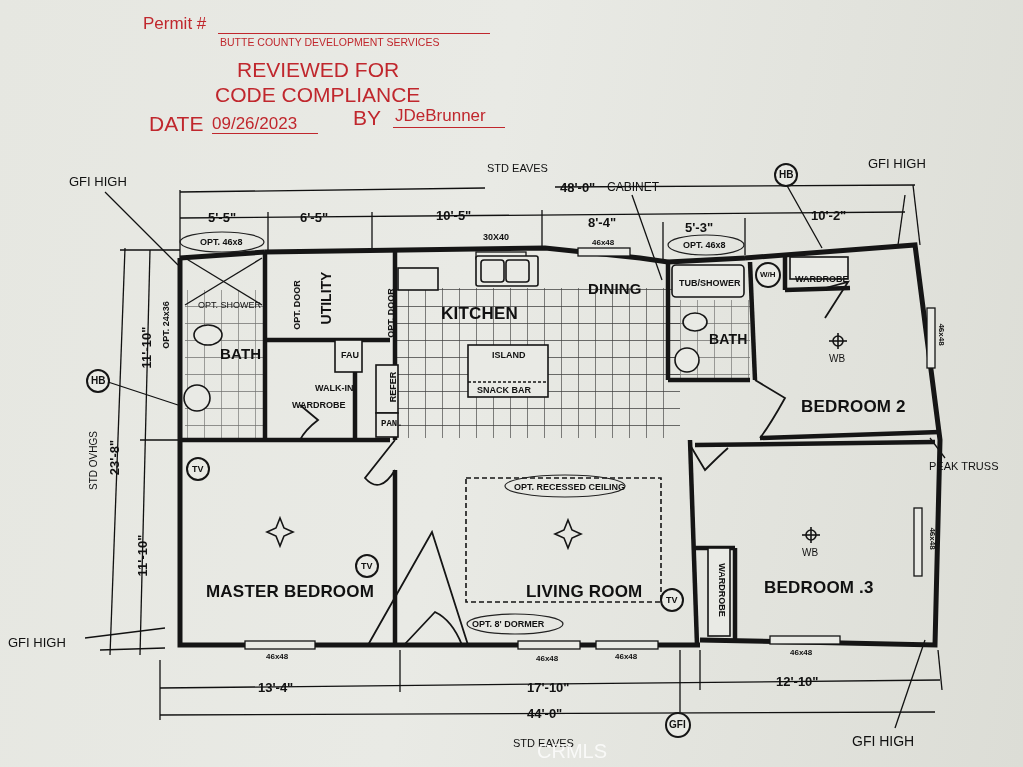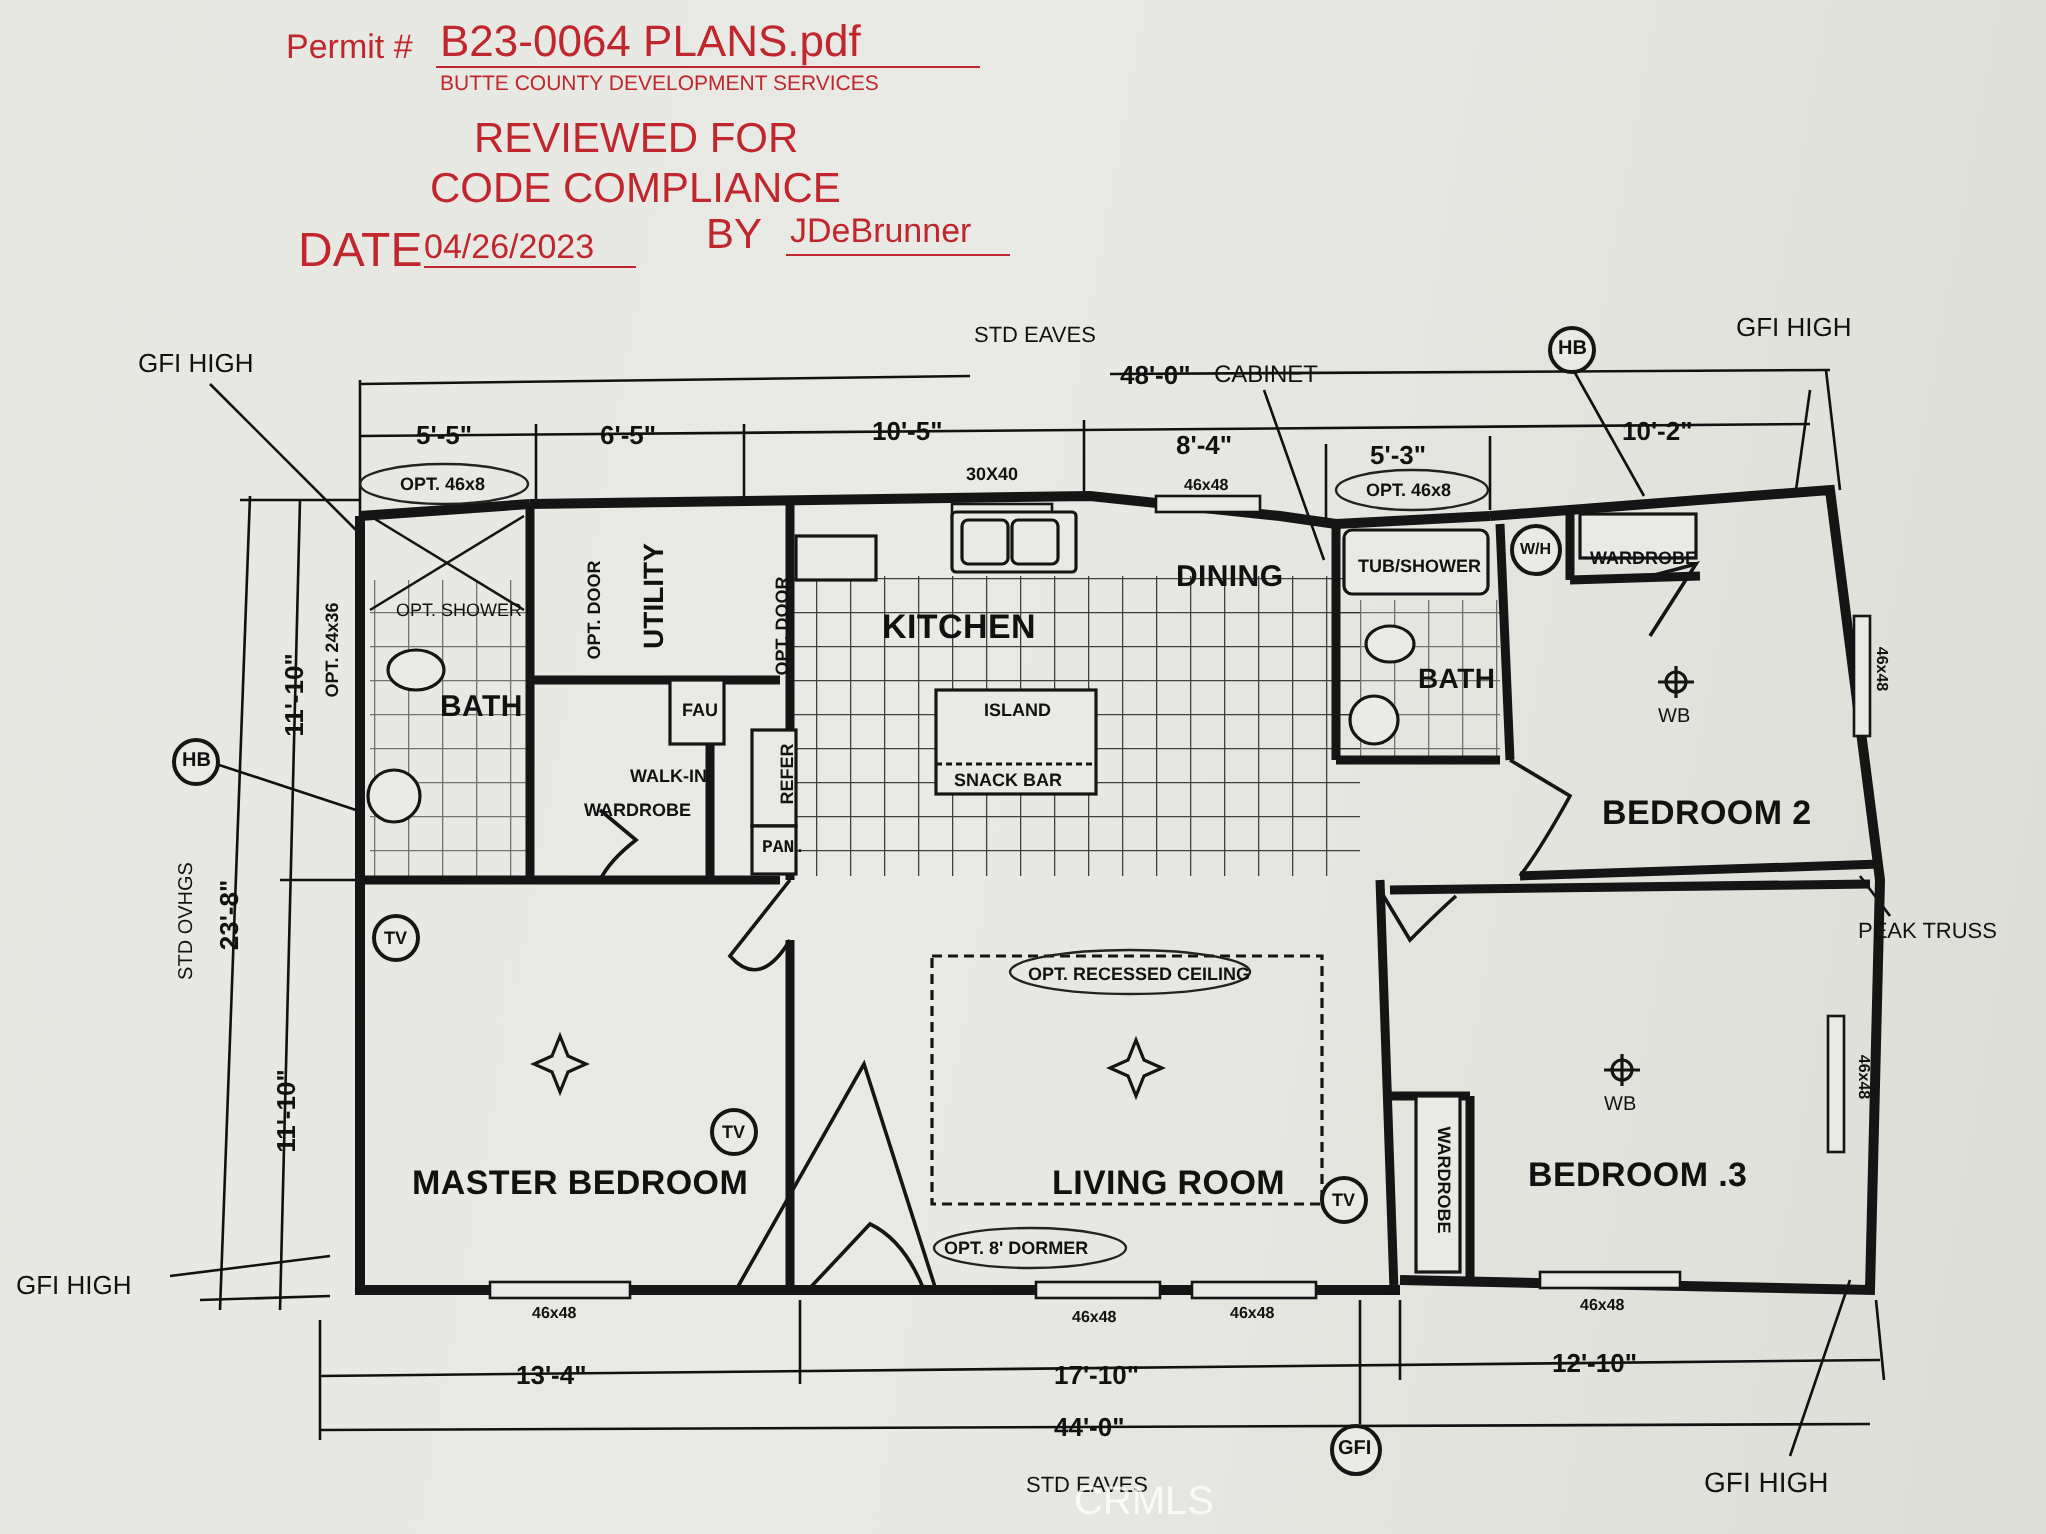--- a/index.html
+++ b/index.html
@@ -15,27 +15,26 @@
   svg{position:absolute;left:0;top:0;}
   .wm{position:absolute;color:rgba(255,255,255,0.75);font-size:20px;}
 </style>
 </head>
 <body>
 
 <div class="paper"></div>
 
 <div class="stamp" style="left:140px;top:8px;width:380px;height:130px;">
   <span class="abs" style="left:3px;top:6px;font-size:17px;">Permit #</span>
-  <span class="abs" style="left:80px;top:0px;font-size:22px;">B23-0064 PLANS.pdf</span>
   <div class="abs" style="left:78px;top:25px;width:272px;height:1px;background:#c0272d;"></div>
   <span class="abs" style="left:80px;top:28px;font-size:10.5px;">BUTTE COUNTY DEVELOPMENT SERVICES</span>
   <span class="abs" style="left:97px;top:50px;font-size:21px;">REVIEWED FOR</span>
   <span class="abs" style="left:75px;top:75px;font-size:21px;">CODE COMPLIANCE</span>
-  <span class="abs" style="left:9px;top:104px;font-size:24px;">DATE</span>
-  <span class="abs" style="left:72px;top:106px;font-size:17px;">04/26/2023</span>
+  <span class="abs" style="left:9px;top:104px;font-size:21px;">DATE</span>
+  <span class="abs" style="left:72px;top:106px;font-size:17px;">09/26/2023</span>
   <div class="abs" style="left:72px;top:125px;width:106px;height:1px;background:#c0272d;"></div>
   <span class="abs" style="left:213px;top:98px;font-size:21px;">BY</span>
   <span class="abs" style="left:255px;top:98px;font-size:17px;">JDeBrunner</span>
   <div class="abs" style="left:253px;top:119px;width:112px;height:1px;background:#c0272d;"></div>
 </div>
 
 <svg width="1023" height="767">
   <defs>
     <pattern id="tile" width="17" height="17" patternUnits="userSpaceOnUse">
       <path d="M0 0 L17 0 M0 0 L0 17" stroke="#222" stroke-width="1.3" fill="none"></path>

